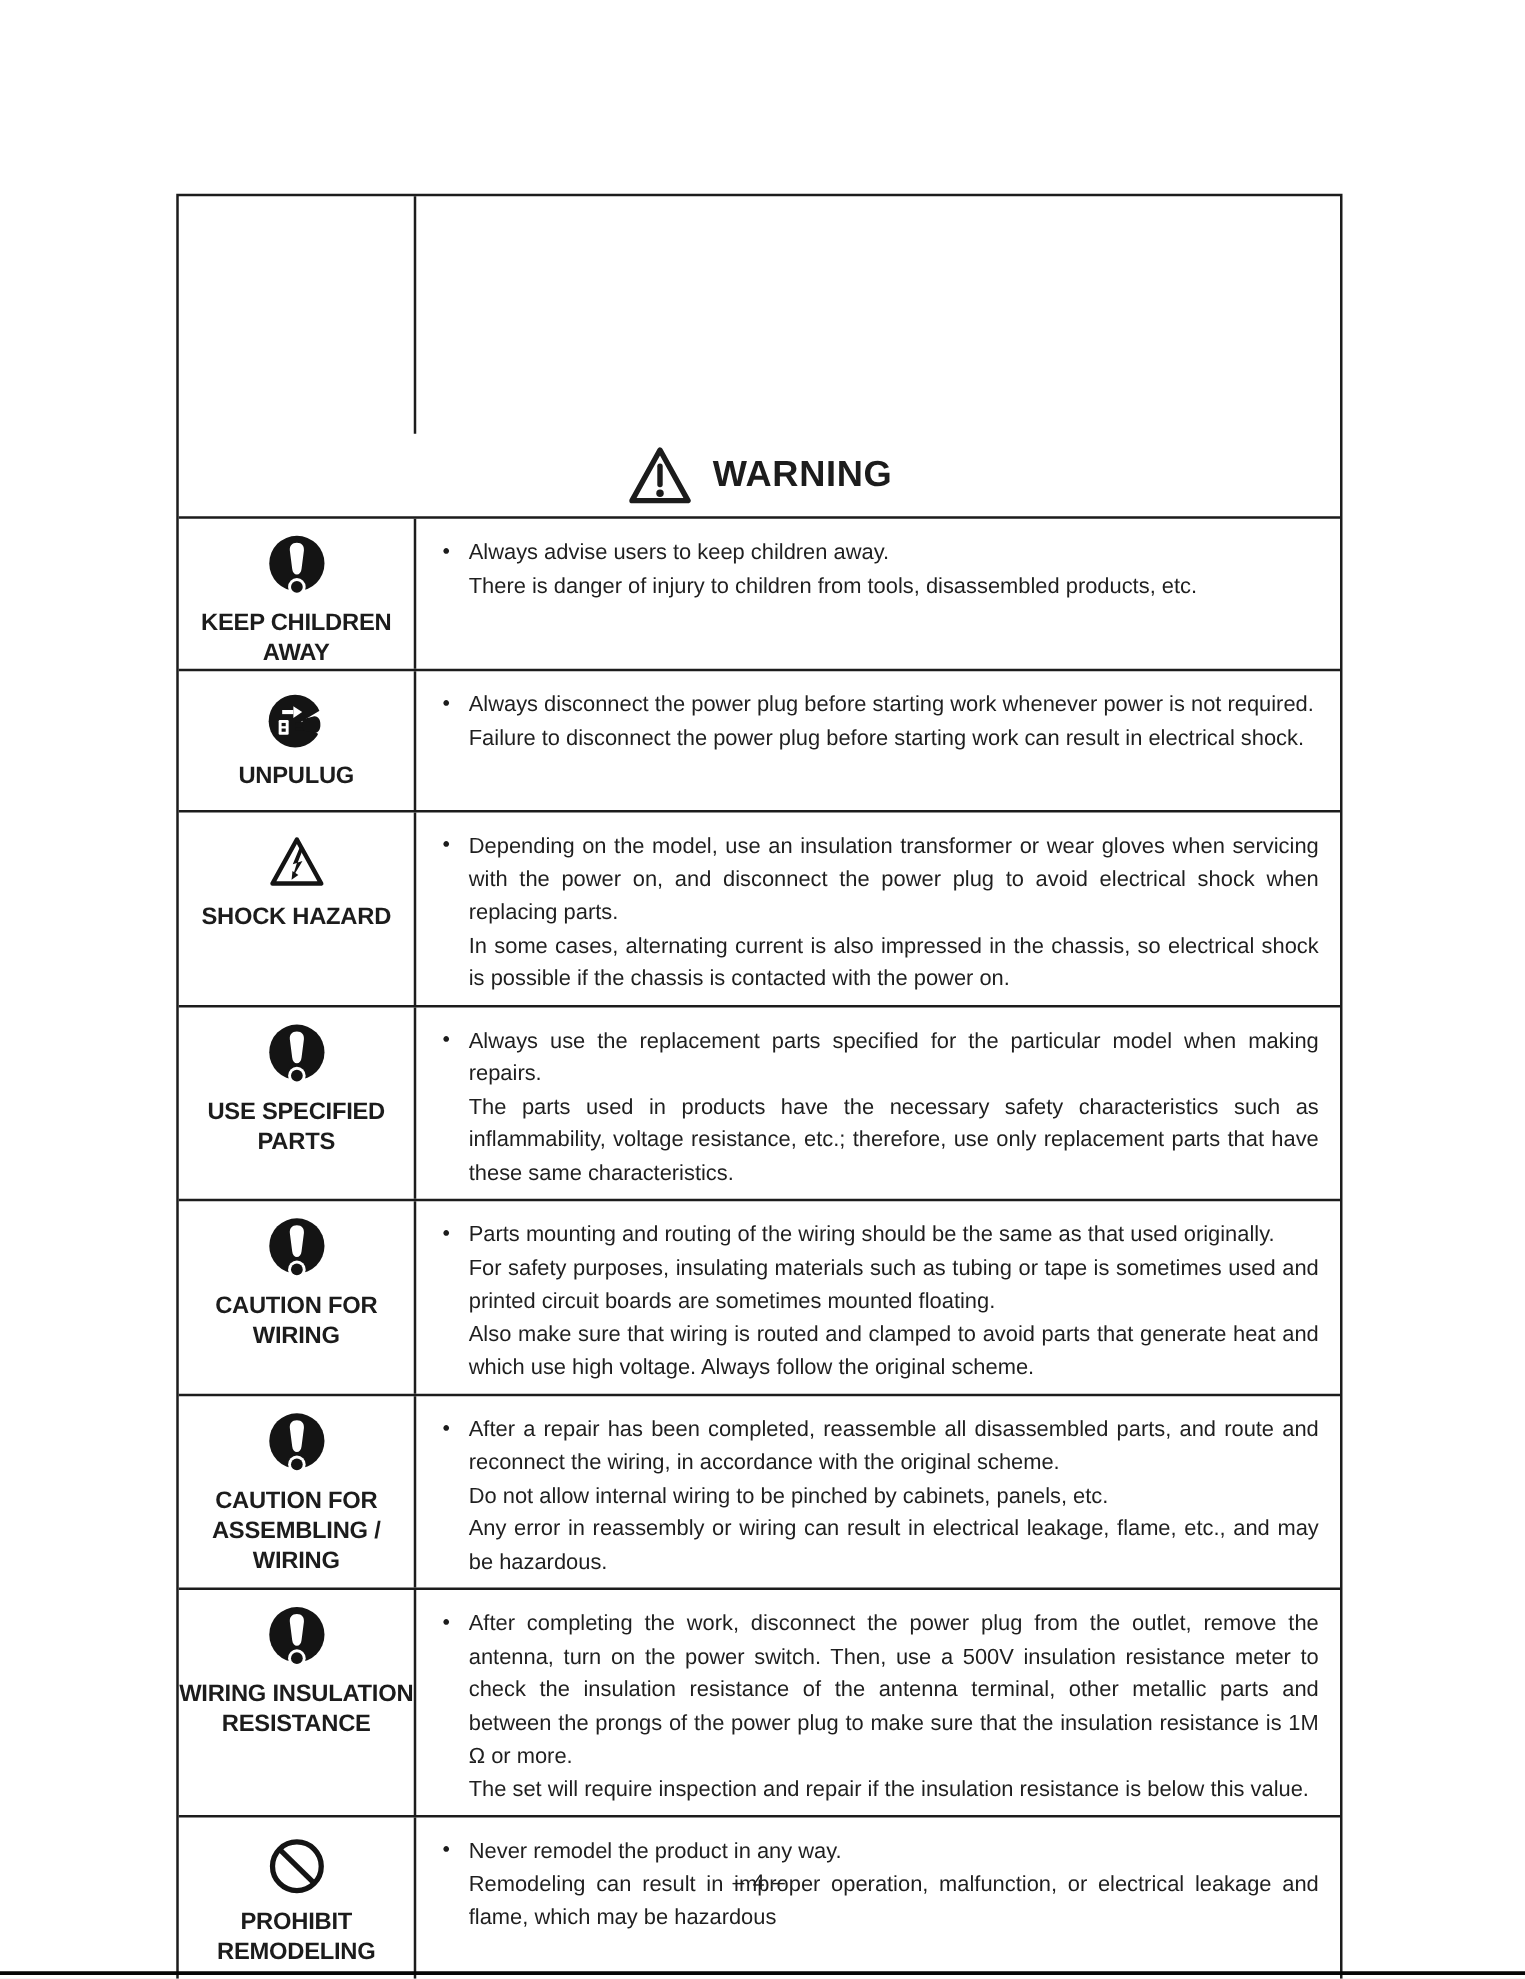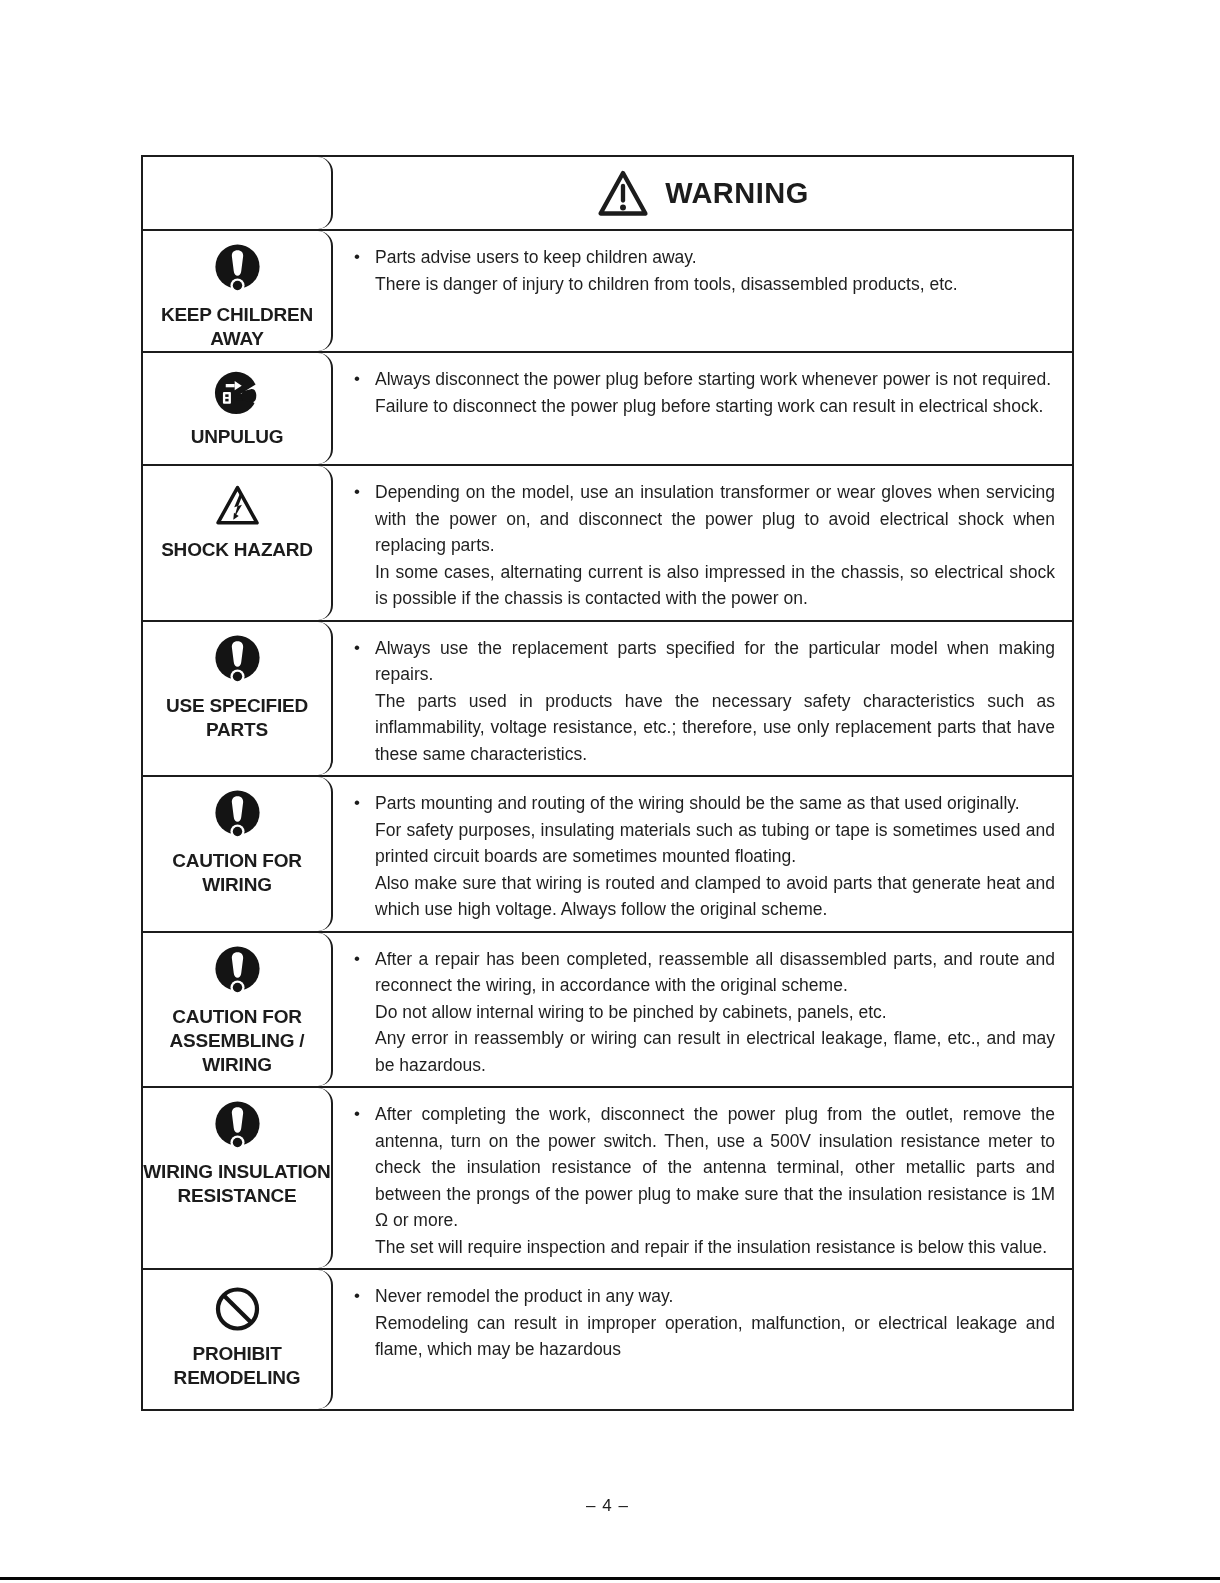--- a/index.html
+++ b/index.html
@@ -6,29 +6,29 @@
   .page {
     position:relative; width:1220px; height:1583px; background:#ffffff;
     font-family:"Liberation Sans", sans-serif; color:#1c1c1c;
     margin:0 auto; overflow:hidden;
   }
   .warning-table {
     position:absolute; left:141px; top:155px; width:933px;
     border:2px solid #1c1c1c; box-sizing:border-box; background:#fff;
   }
   .trow { display:flex; border-top:2px solid #1c1c1c; align-items:stretch; }
-  .trow.header-row { border-top:none; min-height:72px; }
+  .trow.header-row { border-top:none; min-height:72px;flex-direction:column; }
   .row-1 { min-height:112px; } .row-2 { min-height:111px; }
   .row-3 { min-height:110px; } .row-4 { min-height:114px; }
   .row-5 { min-height:111px; } .row-6 { min-height:129px; }
   .row-7 { min-height:127px; } .row-8 { min-height:139px; }
   .label-cell {
     flex:0 0 190px; width:190px; border-right:2px solid #1c1c1c;
     display:flex; flex-direction:column; align-items:center;
-    padding-top:13px; box-sizing:border-box;border-radius:15px;
+    padding-top:13px; box-sizing:border-box;
   }
   .header-row .label-cell { padding:0; }
   .content-cell { flex:1; padding:13px 17px 8px 21px; box-sizing:border-box; }
   .header-cell {
     display:flex; align-items:center; justify-content:center; gap:15px;
     padding:8px 0;
   }
   .warning-title { font-size:29px; font-weight:bold; letter-spacing:0.5px; }
   .warning-tri { width:54px; height:50px; color:#1c1c1c; }
   .row-icon { width:47px; height:52px; color:#141414; }
@@ -111,21 +111,21 @@
             </svg>
       <div class="row-label">
               <div>KEEP CHILDREN</div>
               <div>AWAY</div>
             </div>
     </div>
     <div class="content-cell">
       <div class="bullet-block">
         <span class="bullet">•</span>
         <div class="paras">
-                <p>Parts advise users to keep children away.</p>
+                <p>Always advise users to keep children away.</p>
                 <p>There is danger of injury to children from tools, disassembled products, etc.</p>
               </div>
       </div>
     </div>
   </div>
 
   <div class="trow row-2">
     <div class="label-cell">
       <svg class="row-icon">
               <use href="#unplug-icon"></use>

